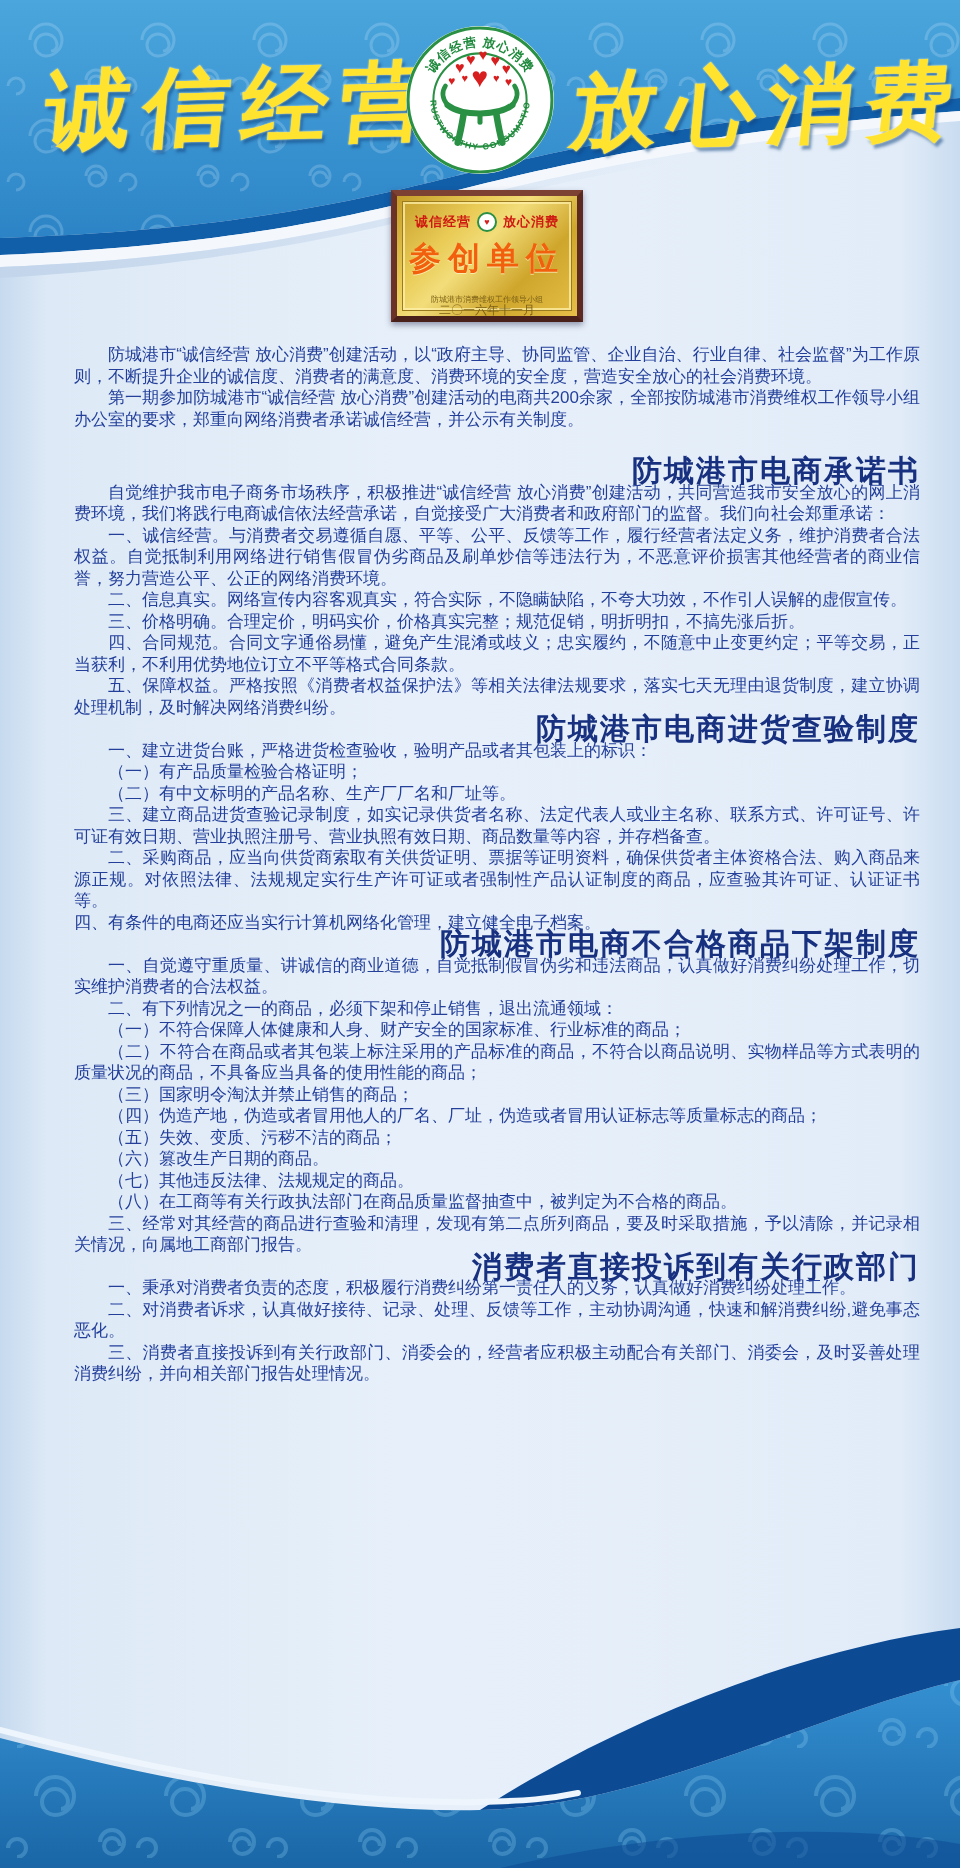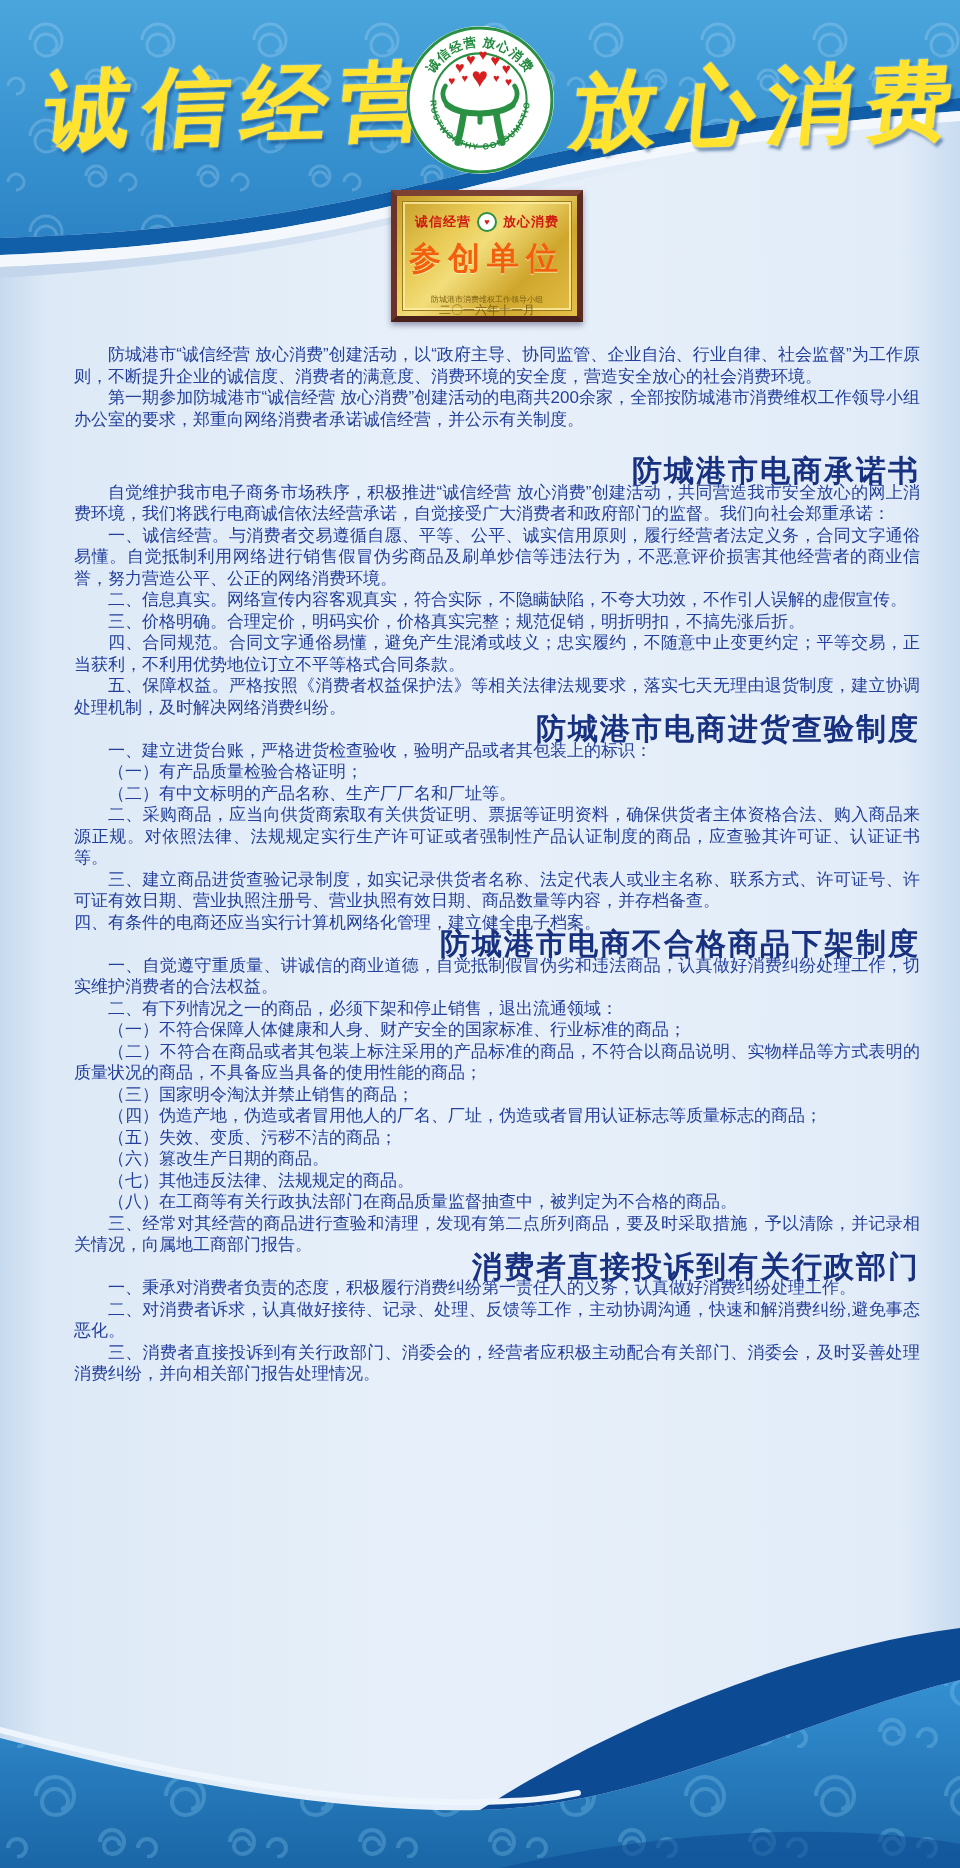--- a/index.html
+++ b/index.html
@@ -149,32 +149,32 @@
       <div class="plaque-date">二〇一六年十一月</div>
     </div>
   </div>
 
   <div class="content">
     <p>防城港市“诚信经营  放心消费”创建活动，以“政府主导、协同监管、企业自治、行业自律、社会监督”为工作原则，不断提升企业的诚信度、消费者的满意度、消费环境的安全度，营造安全放心的社会消费环境。</p>
     <p>第一期参加防城港市“诚信经营  放心消费”创建活动的电商共200余家，全部按防城港市消费维权工作领导小组办公室的要求，郑重向网络消费者承诺诚信经营，并公示有关制度。</p>
 
     <p class="sec-title first">防城港市电商承诺书</p>
     <p>自觉维护我市电子商务市场秩序，积极推进“诚信经营  放心消费”创建活动，共同营造我市安全放心的网上消费环境，我们将践行电商诚信依法经营承诺，自觉接受广大消费者和政府部门的监督。我们向社会郑重承诺：</p>
-    <p>一、诚信经营。与消费者交易遵循自愿、平等、公平、诚实信用原则，履行经营者法定义务，合同文字通俗易懂。自觉抵制利用网络进行销售假冒伪劣商品及刷单炒信等违法行为，不恶意评价损害其他经营者的商业信誉，努力营造公平、公正的网络消费环境。</p>
+    <p>一、诚信经营。与消费者交易遵循自愿、平等、公平、反馈等工作，履行经营者法定义务，维护消费者合法权益。自觉抵制利用网络进行销售假冒伪劣商品及刷单炒信等违法行为，不恶意评价损害其他经营者的商业信誉，努力营造公平、公正的网络消费环境。</p>
     <p>二、信息真实。网络宣传内容客观真实，符合实际，不隐瞒缺陷，不夸大功效，不作引人误解的虚假宣传。</p>
     <p>三、价格明确。合理定价，明码实价，价格真实完整；规范促销，明折明扣，不搞先涨后折。</p>
     <p>四、合同规范。合同文字通俗易懂，避免产生混淆或歧义；忠实履约，不随意中止变更约定；平等交易，正当获利，不利用优势地位订立不平等格式合同条款。</p>
     <p>五、保障权益。严格按照《消费者权益保护法》等相关法律法规要求，落实七天无理由退货制度，建立协调处理机制，及时解决网络消费纠纷。</p>
 
     <p class="sec-title">防城港市电商进货查验制度</p>
     <p>一、建立进货台账，严格进货检查验收，验明产品或者其包装上的标识：</p>
     <p>（一）有产品质量检验合格证明；</p>
     <p>（二）有中文标明的产品名称、生产厂厂名和厂址等。</p>
+    <p>三、建立商品进货查验记录制度，如实记录供货者名称、法定代表人或业主名称、联系方式、许可证号、许可证有效日期、营业执照注册号、营业执照有效日期、商品数量等内容，并存档备查。</p>
     <p>二、采购商品，应当向供货商索取有关供货证明、票据等证明资料，确保供货者主体资格合法、购入商品来源正规。对依照法律、法规规定实行生产许可证或者强制性产品认证制度的商品，应查验其许可证、认证证书等。</p>
-    <p>三、建立商品进货查验记录制度，如实记录供货者名称、法定代表人或业主名称、联系方式、许可证号、许可证有效日期、营业执照注册号、营业执照有效日期、商品数量等内容，并存档备查。</p>
     <p class="flush">四、有条件的电商还应当实行计算机网络化管理，建立健全电子档案。</p>
 
     <p class="sec-title">防城港市电商不合格商品下架制度</p>
     <p>一、自觉遵守重质量、讲诚信的商业道德，自觉抵制假冒伪劣和违法商品，认真做好消费纠纷处理工作，切实维护消费者的合法权益。</p>
     <p>二、有下列情况之一的商品，必须下架和停止销售，退出流通领域：</p>
     <p>（一）不符合保障人体健康和人身、财产安全的国家标准、行业标准的商品；</p>
     <p>（二）不符合在商品或者其包装上标注采用的产品标准的商品，不符合以商品说明、实物样品等方式表明的质量状况的商品，不具备应当具备的使用性能的商品；</p>
     <p>（三）国家明令淘汰并禁止销售的商品；</p>
     <p>（四）伪造产地，伪造或者冒用他人的厂名、厂址，伪造或者冒用认证标志等质量标志的商品；</p>
     <p>（五）失效、变质、污秽不洁的商品；</p>

